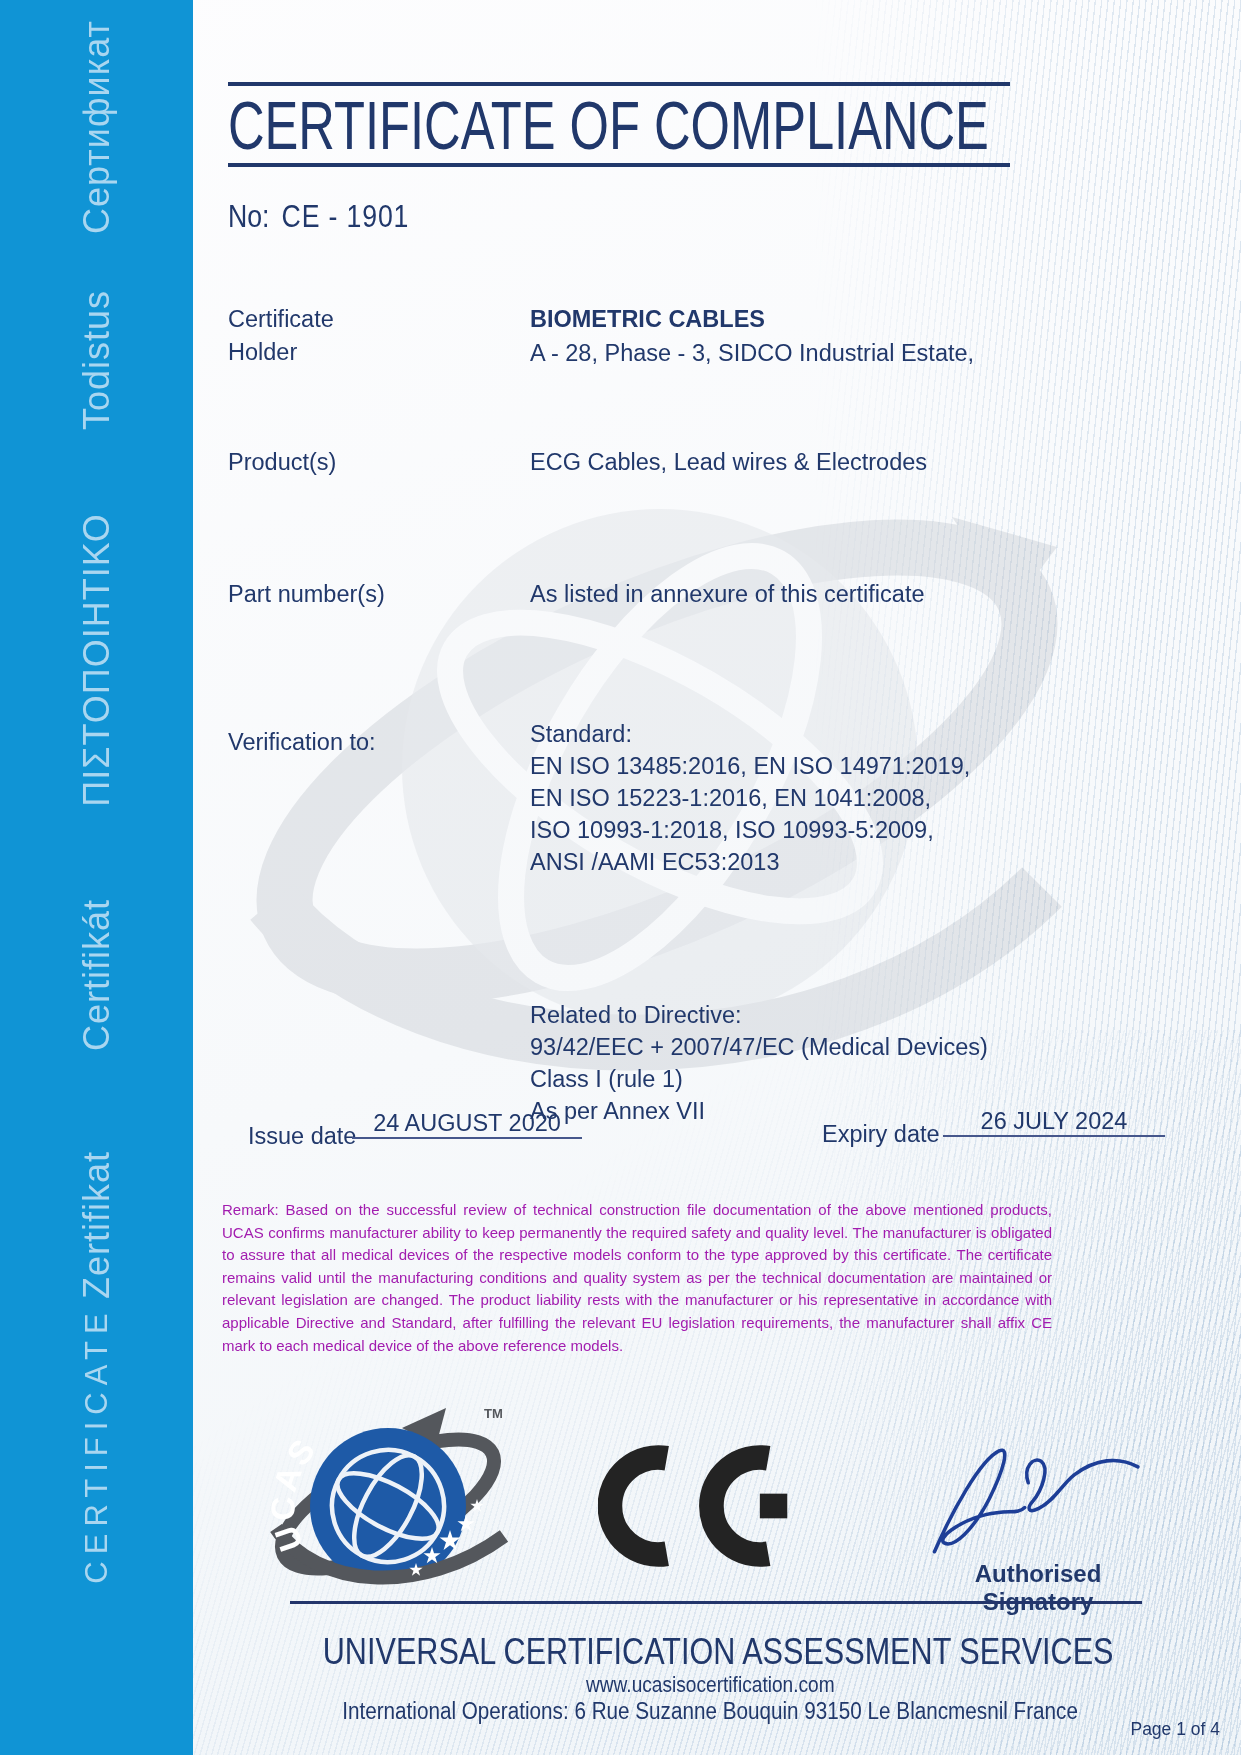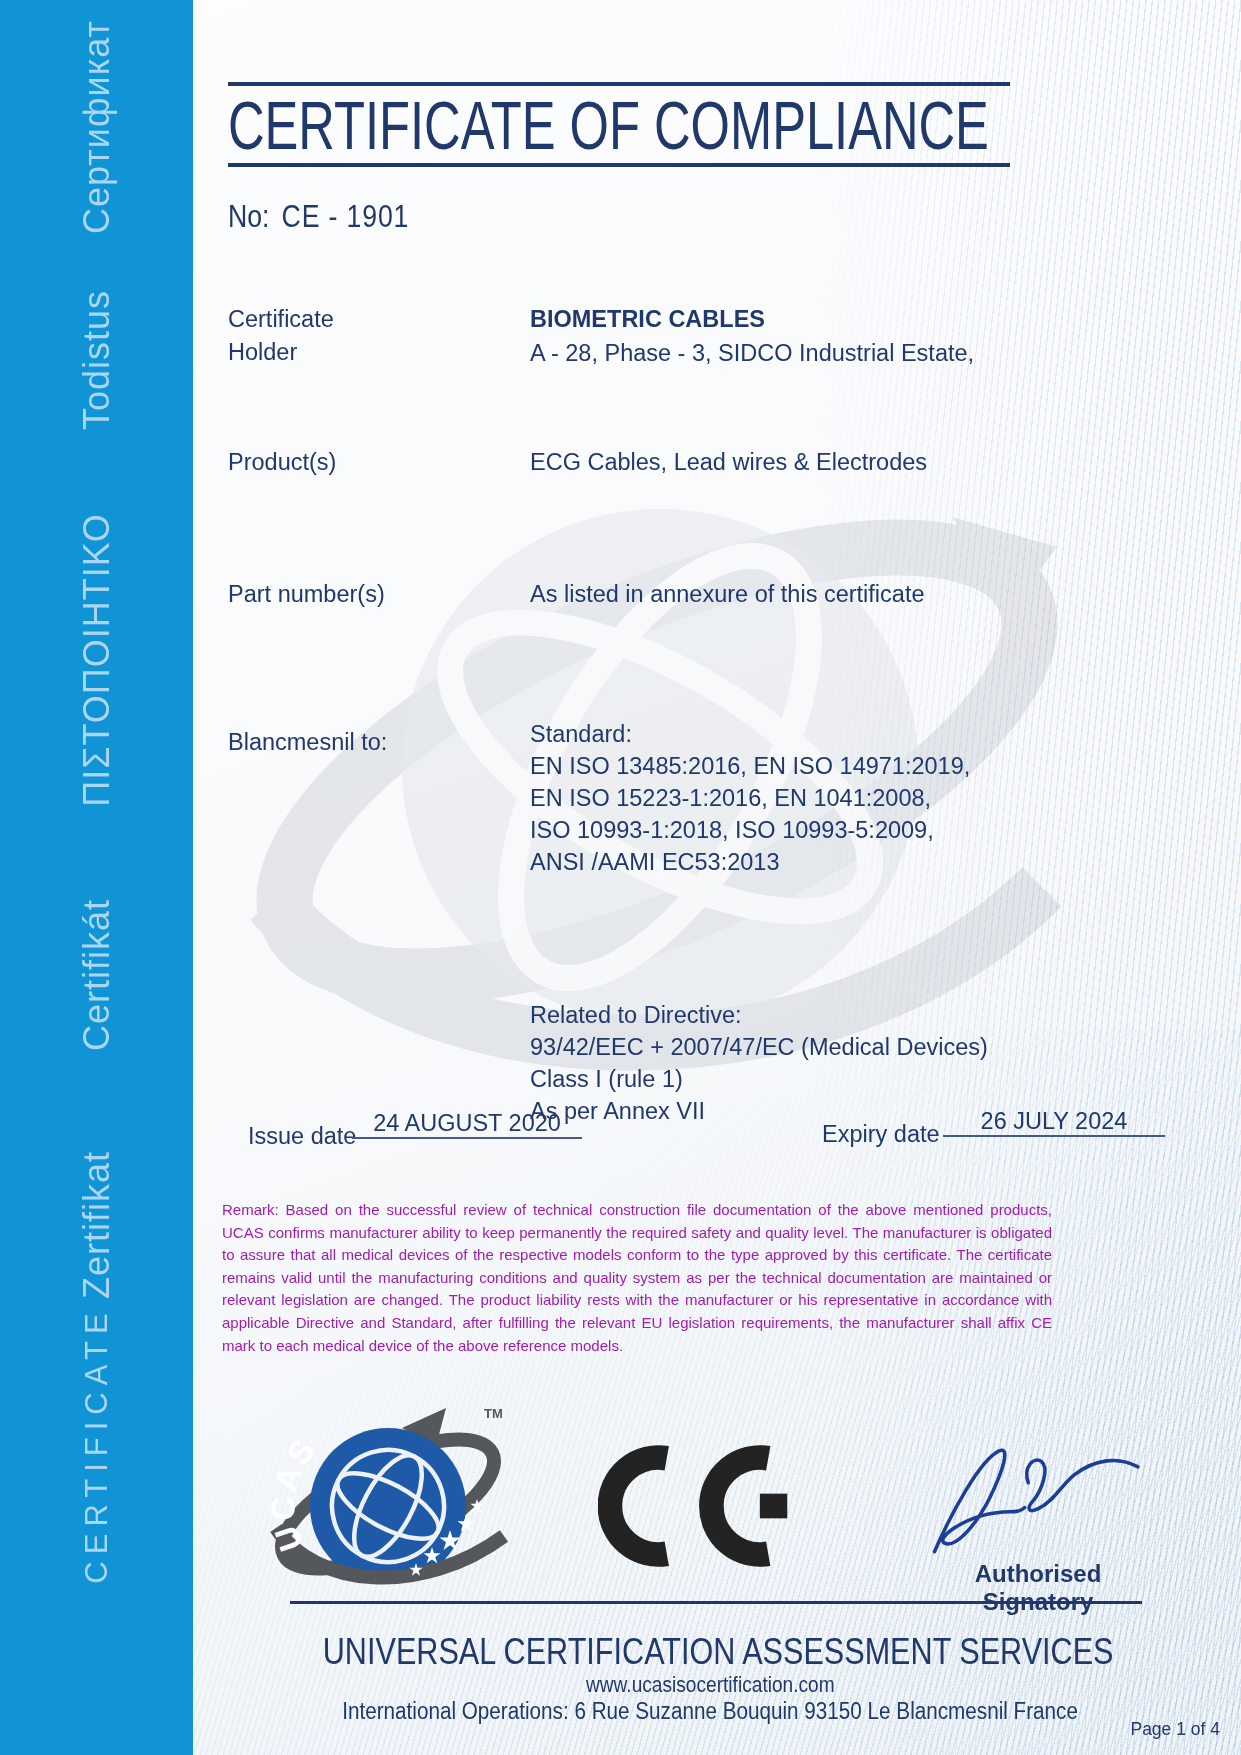--- a/index.html
+++ b/index.html
@@ -117,21 +117,21 @@
   <div class="bold">BIOMETRIC CABLES</div>
   <div>A - 28, Phase - 3, SIDCO Industrial Estate,</div>
 </div>
 
 <div class="abs lbl" style="left:228px;top:446px;">Product(s)</div>
 <div class="abs val" style="left:530px;top:446px;">ECG Cables, Lead wires &amp; Electrodes</div>
 
 <div class="abs lbl" style="left:228px;top:578px;">Part number(s)</div>
 <div class="abs val" style="left:530px;top:578px;">As listed in annexure of this certificate</div>
 
-<div class="abs lbl" style="left:228px;top:726px;">Blancmesnil to:</div>
+<div class="abs lbl" style="left:228px;top:726px;">Verification to:</div>
 <div class="abs val-block" style="left:530px;top:718px;">
   <div>Standard:</div>
   <div>EN ISO 13485:2016, EN ISO 14971:2019,</div>
   <div>EN ISO 15223-1:2016, EN 1041:2008,</div>
   <div>ISO 10993-1:2018, ISO 10993-5:2009,</div>
   <div>ANSI /AAMI EC53:2013</div>
 </div>
 
 <div class="abs val-block" style="left:530px;top:963px;margin-top:36px;">
   <div>Related to Directive:</div>

